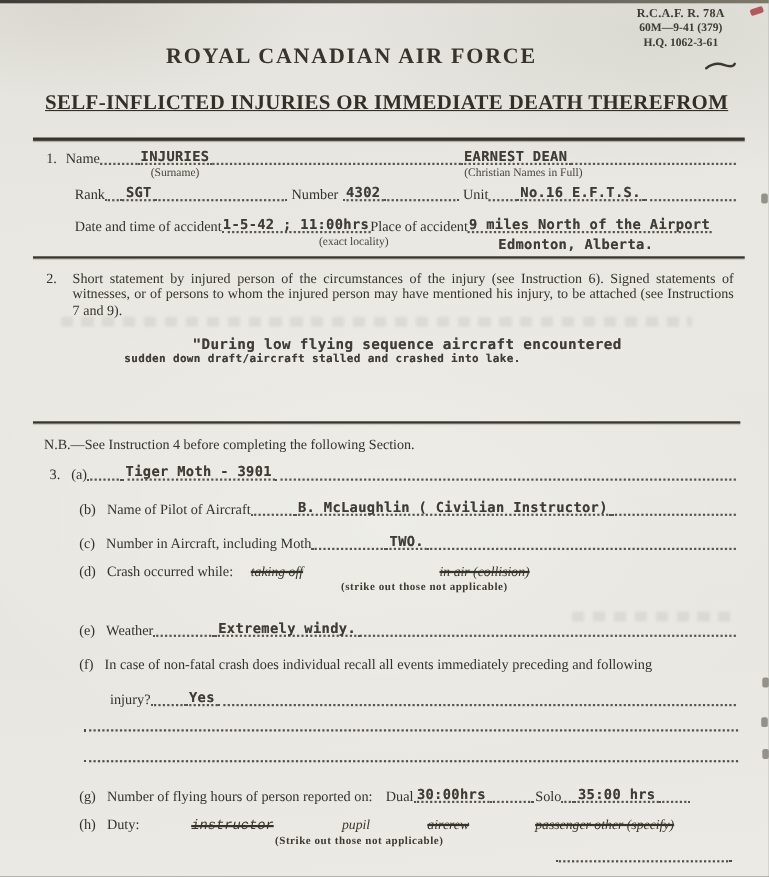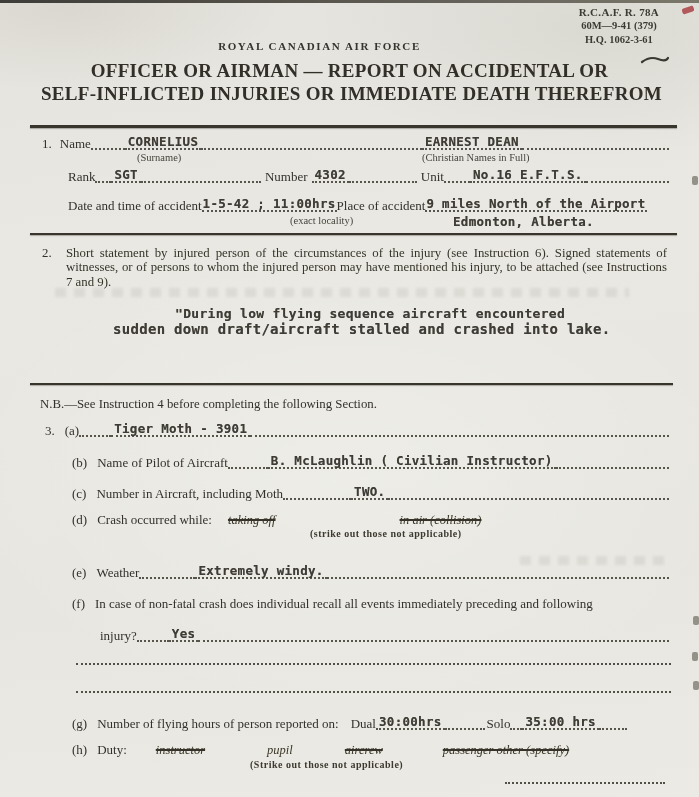--- a/index.html
+++ b/index.html
@@ -21,21 +21,21 @@
   .num{font-size:13px;}
   .lbl{white-space:nowrap;}
   .dots{border-bottom:2px dotted #57544c;margin-bottom:2px;height:10px;}
   .grow{flex:1;}
   .typed{font-family:"DejaVu Sans Mono", monospace;font-weight:700;font-size:12.5px;
     color:#3e3c35;letter-spacing:.3px;white-space:nowrap;text-shadow:0 0 .6px rgba(50,48,40,.55);}
   .fill{border-bottom:2px dotted #57544c;margin-bottom:2px;padding:0 3px;line-height:12px;}
   .cap{font-size:10.5px;color:#45433c;}
   .refs{font-size:10.5px;text-align:center;line-height:1.28;color:#3b3a33;font-weight:700;}
   .refs .r1{font-size:11px;letter-spacing:.3px;}
-  .org{font-size:11px;font-weight:700;letter-spacing:1.6px;text-align:center;color:#36342d;}
+  .org{font-size:20px;font-weight:700;letter-spacing:1.6px;text-align:center;color:#36342d;}
   .ttl{font-size:19px;font-weight:700;letter-spacing:.3px;text-align:center;color:#312f28;white-space:nowrap;}
   .nbline{font-size:12.5px;text-align:center;color:#3a382f;}
   .rule{position:absolute;background:#37352c;box-shadow:0 1px 1px rgba(55,53,44,.35);}
   .para{font-size:12.8px;line-height:1.12;text-align:justify;color:#363429;}
   .opt{font-style:italic;font-size:12.5px;color:#393627;white-space:nowrap;}
   .struck{text-decoration:line-through;text-decoration-thickness:1.5px;text-decoration-color:#35332a;}
   .note{font-size:10px;font-weight:700;letter-spacing:.5px;color:#3c3a30;}
   .dotline{position:absolute;border-bottom:2px dotted #524f47;height:0;}
   .ghost{position:absolute;height:9px;opacity:.45;filter:blur(1.6px);
     background:repeating-linear-gradient(90deg, rgba(90,88,78,.22) 0 11px, transparent 11px 19px);}
@@ -59,31 +59,30 @@
   </svg>
   <div class="edge-mark" style="top:176px;right:1px;"></div>
   <div class="edge-mark" style="top:616px;right:0px;"></div>
   <div class="edge-mark" style="top:652px;right:1px;"></div>
   <div class="edge-mark" style="top:681px;right:0px;"></div>
 
   <div class="ghost" style="top:288px;left:55px;right:70px;"></div>
   <div class="ghost" style="top:556px;left:520px;right:30px;"></div>
 
   <div class="blk org" style="top:40px;left:0;right:60px;">ROYAL CANADIAN AIR FORCE</div>
-  <div class="blk ttl" style="top:60px;left:0;right:0;">OFFICER OR AIRMAN — REPORT ON ACCIDENTAL OR</div>
-  <div class="blk ttl" style="top:83px;left:4px;right:0;">SELF-INFLICTED INJURIES OR IMMEDIATE DEATH THEREFROM</div>
+  <div class="blk ttl" style="top:83px;left:4px;right:0;text-decoration:underline;">SELF-INFLICTED INJURIES OR IMMEDIATE DEATH THEREFROM</div>
 
   <div class="rule" style="top:125px;left:30px;right:22px;height:2.5px;"></div>
 
   <div class="blk" style="top:136px;left:42px;right:30px;">
     <div class="row">
       <span class="num">1.</span>
       <span class="lbl" style="margin-left:8px;">Name</span>
       <span class="dots" style="width:34px;"></span>
-      <span class="fill typed">CORNELIUS</span>
+      <span class="fill typed">INJURIES</span>
       <span class="dots grow" style="flex:1.5;"></span>
       <span class="fill typed">EARNEST DEAN</span>
       <span class="dots grow"></span>
     </div>
     <div style="position:relative;height:13px;">
       <span class="cap" style="position:absolute;left:95px;">(Surname)</span>
       <span class="cap" style="position:absolute;left:380px;">(Christian Names in Full)</span>
     </div>
   </div>
 
@@ -116,21 +115,21 @@
     </div>
   </div>
 
   <div class="rule" style="top:233px;left:30px;right:22px;height:2px;"></div>
 
   <div class="blk" style="top:246px;left:42px;right:32px;display:flex;">
     <span class="num" style="flex:none;width:24px;font-size:12.8px;">2.</span>
     <div class="para">Short statement by injured person of the circumstances of the injury (see Instruction 6).  Signed statements of witnesses, or of persons to whom the injured person may have mentioned his injury, to be attached (see Instructions 7 and 9).</div>
   </div>
   <div class="blk typed" style="top:306px;left:175px;font-size:13px;">"During low flying sequence aircraft encountered</div>
-  <div class="blk typed" style="top:321px;left:113px;font-size:14px;">sudden down draft/aircraft stalled and crashed into lake.</div>
+  <div class="blk typed" style="top:321px;left:113px;font-size:10px;">sudden down draft/aircraft stalled and crashed into lake.</div>
 
   <div class="rule" style="top:383px;left:30px;right:26px;height:2px;"></div>
 
   <div class="blk" style="top:397px;left:40px;font-size:12.8px;">N.B.—See Instruction 4 before completing the following Section.</div>
 
   <div class="blk" style="top:423px;left:45px;right:30px;">
     <div class="row">
       <span class="num">3.</span>
       <span class="lbl" style="margin-left:10px;">(a)</span>
       <span class="dots" style="width:32px;"></span>
@@ -205,21 +204,21 @@
       <span class="dots" style="width:12px;"></span>
       <span class="fill typed">35:00 hrs</span>
       <span class="dots" style="width:28px;"></span>
     </div>
   </div>
 
   <div class="blk" style="top:742px;left:72px;right:30px;">
     <div style="display:flex;align-items:baseline;font-size:13px;">
       <span class="lbl">(h)</span>
       <span class="lbl" style="margin-left:10px;">Duty:</span>
-      <span class="opt struck" style="margin-left:29px;">instructor</span>
+      <span class="opt struck" style="margin-left:47px;font-family:Liberation Mono, monospace;">instructor</span>
       <span class="opt" style="margin-left:62px;">pupil</span>
       <span class="opt struck" style="margin-left:52px;">aircrew</span>
       <span class="opt struck" style="margin-left:60px;">passenger other (specify)</span>
     </div>
     <div class="note" style="margin-left:178px;margin-top:1px;">(Strike out those not applicable)</div>
   </div>
 
   <div class="dotline" style="top:782px;left:505px;width:160px;"></div>
 </div>
 

